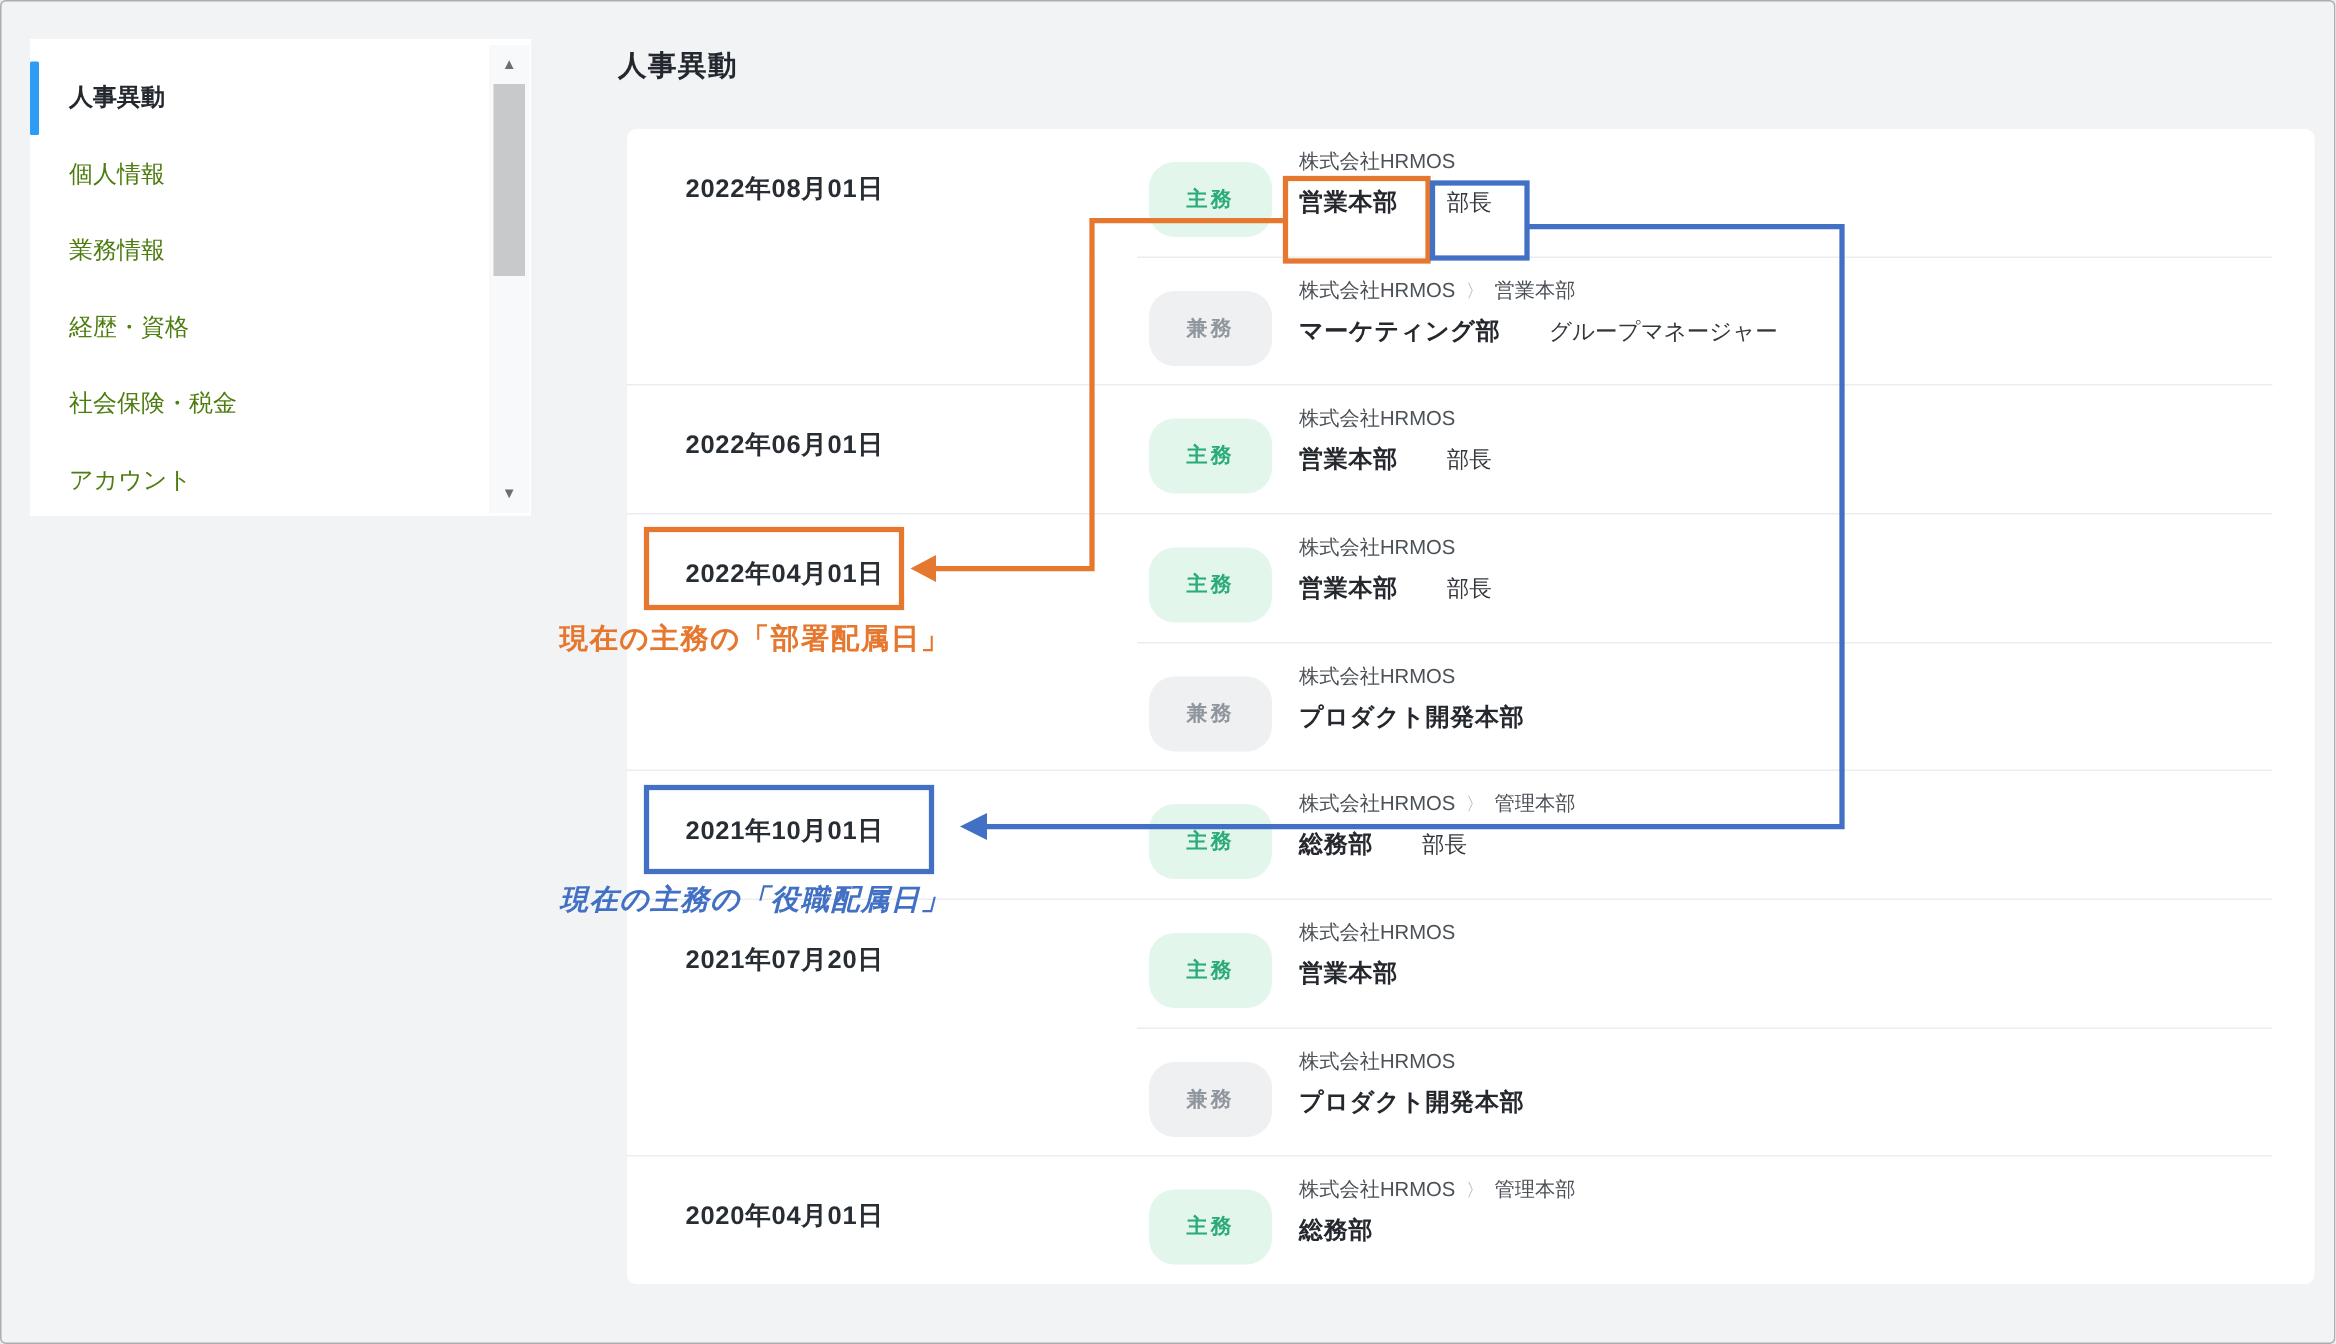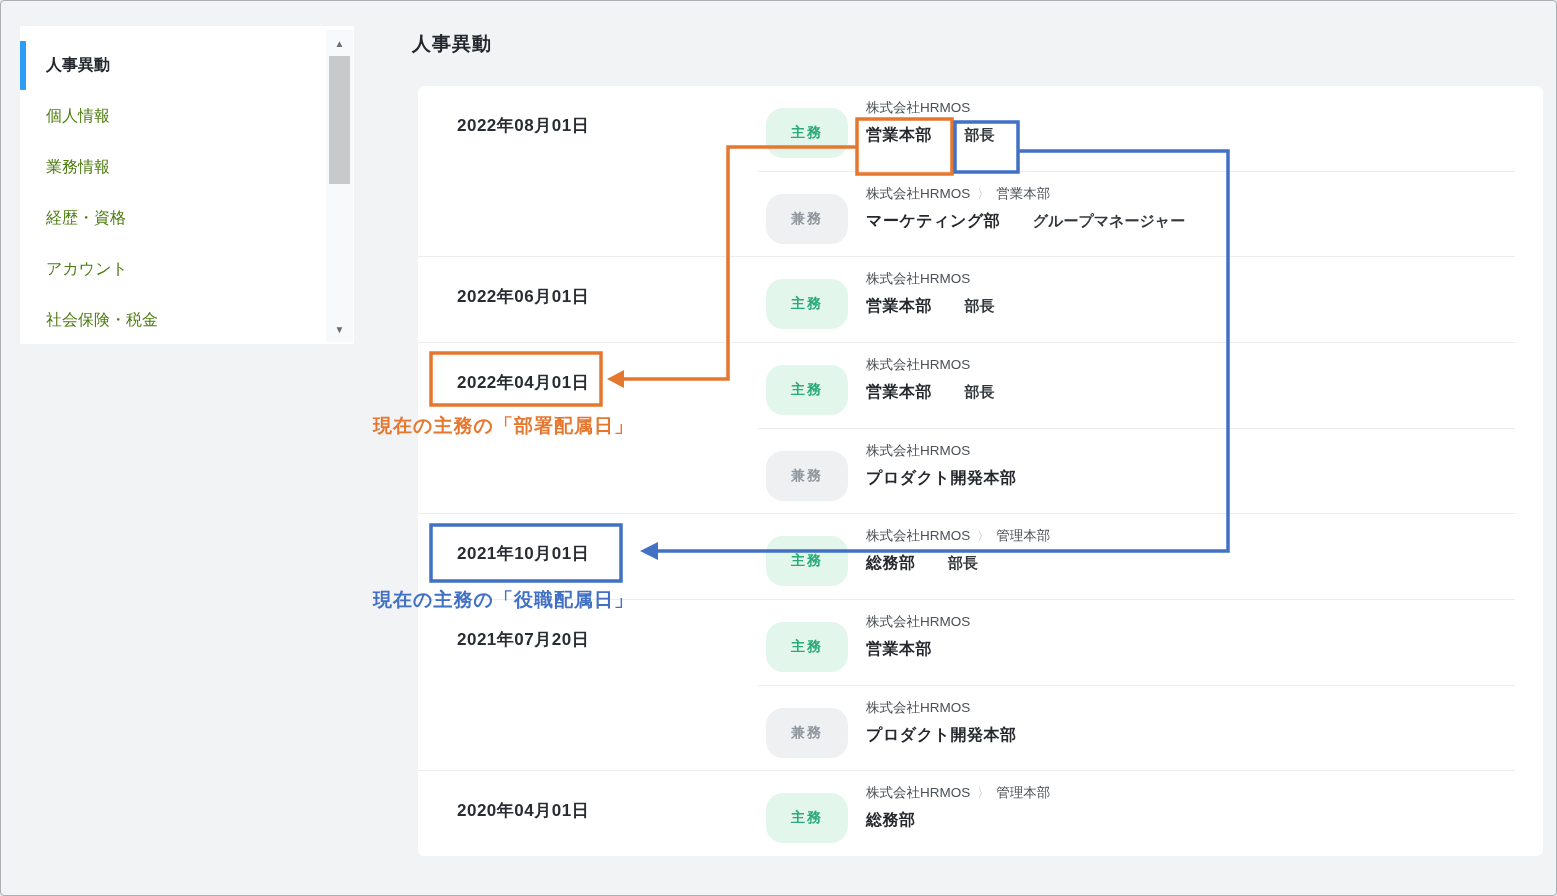--- a/index.html
+++ b/index.html
@@ -66,37 +66,37 @@
     border-radius:17px; display:flex; align-items:center; justify-content:center;
     font-size:14px; font-weight:bold; letter-spacing:2px;
   }
   .badge.primary { background:var(--badge-primary-bg); color:var(--badge-primary-text); }
   .badge.secondary { background:var(--badge-secondary-bg); color:var(--badge-secondary-text); }
   .einfo { margin-left:18px; padding-top:1px; }
   .eline1 { font-size:13.5px; color:#4b5157; display:flex; align-items:center; }
   .eline1 .chev { color:#a5abb2; font-size:12px; margin:0 7px; }
   .eline2 { margin-top:8px; font-size:16px; color:#25292e; }
   .eline2 .dept { font-weight:bold; letter-spacing:0.5px; }
-  .eline2 .role { font-weight:bold; font-size:15px; color:#33383d; margin-left:28px; }
+  .eline2 .role { font-weight:normal; font-size:15px; color:#33383d; margin-left:28px; }
 
   
   .overlay {
     position:absolute; left:0; top:0; width:1557px; height:896px;
     pointer-events:none; z-index:50;
   }
   .overlay .o-stroke { stroke:var(--orange); fill:none; stroke-width:3.5; }
   .overlay .b-stroke { stroke:var(--blue); fill:none; stroke-width:3.5; }
   .overlay .o-fill { fill:var(--orange); }
   .overlay .b-fill { fill:var(--blue); }
   .ann-label {
     position:absolute; pointer-events:none; z-index:51;
     font-size:19px; font-weight:bold; letter-spacing:1px; white-space:nowrap;text-align:center;
   }
   .ann-label.orange { left:372px; top:412px; color:var(--orange); }
-  .ann-label.blue   { left:372px; top:586px; color:var(--blue); }
+  .ann-label.blue   { left:372px; top:586px; color:var(--blue);font-style:italic; }
 </style>
 </head>
 <body>
 
 <div class="screen">
 
   <aside class="sidebar">
     <div class="sidebar-items">
   <div class="side-item active">
     <span class="accent"></span>
@@ -113,26 +113,26 @@
     <span class="side-label">業務情報</span>
   </div>
 
   <div class="side-item">
 
     <span class="side-label">経歴・資格</span>
   </div>
 
   <div class="side-item">
 
+    <span class="side-label">社会保険・税金</span>
+  </div>
+
+  <div class="side-item">
+
     <span class="side-label">アカウント</span>
-  </div>
-
-  <div class="side-item">
-
-    <span class="side-label">社会保険・税金</span>
   </div>
 </div>
     <div class="scrollbar">
       <div class="sb-btn up">▲</div>
       <div class="sb-thumb"></div>
       <div class="sb-btn down">▼</div>
     </div>
   </aside>
 
   <div class="main-title">人事異動</div>

